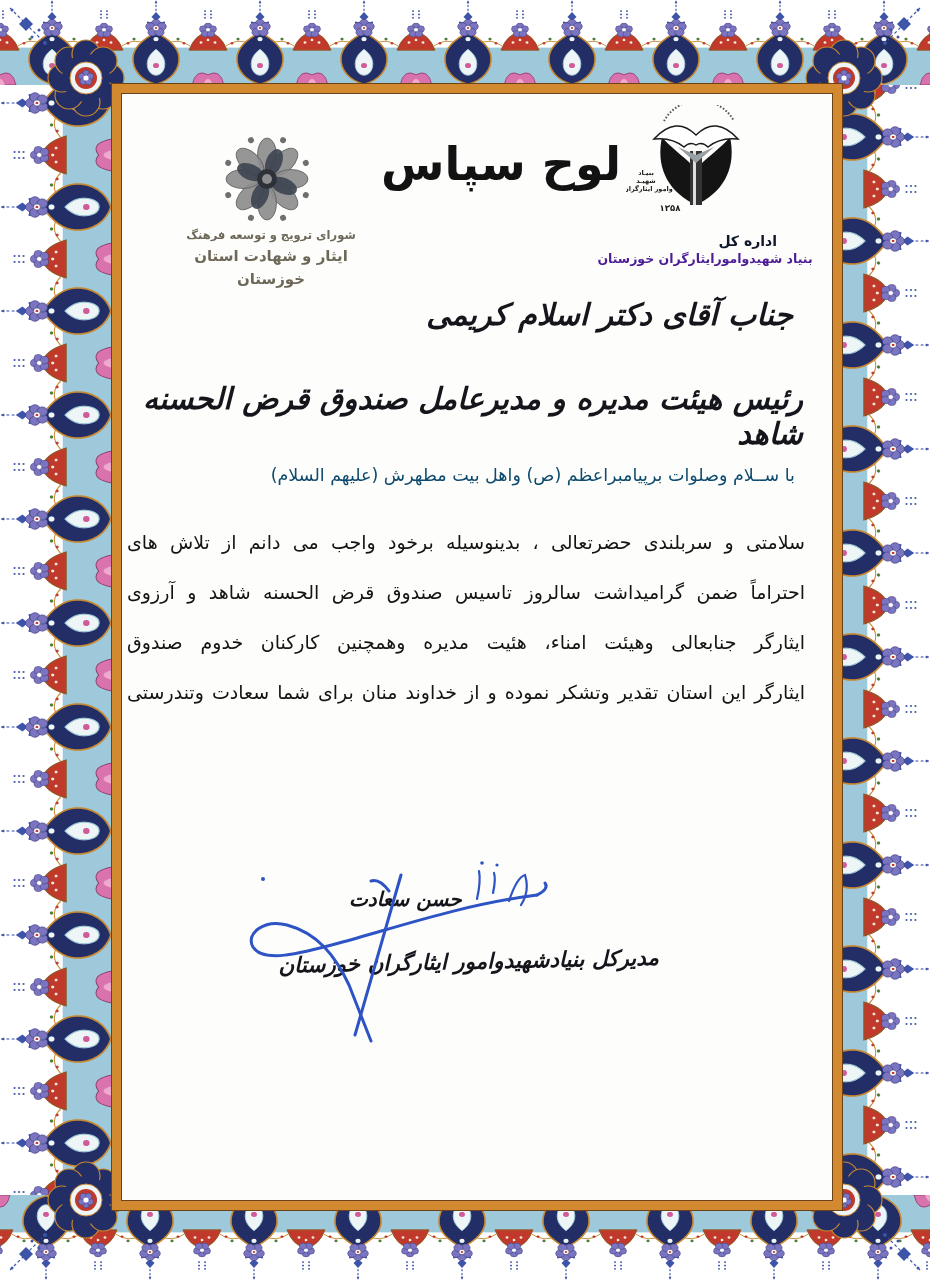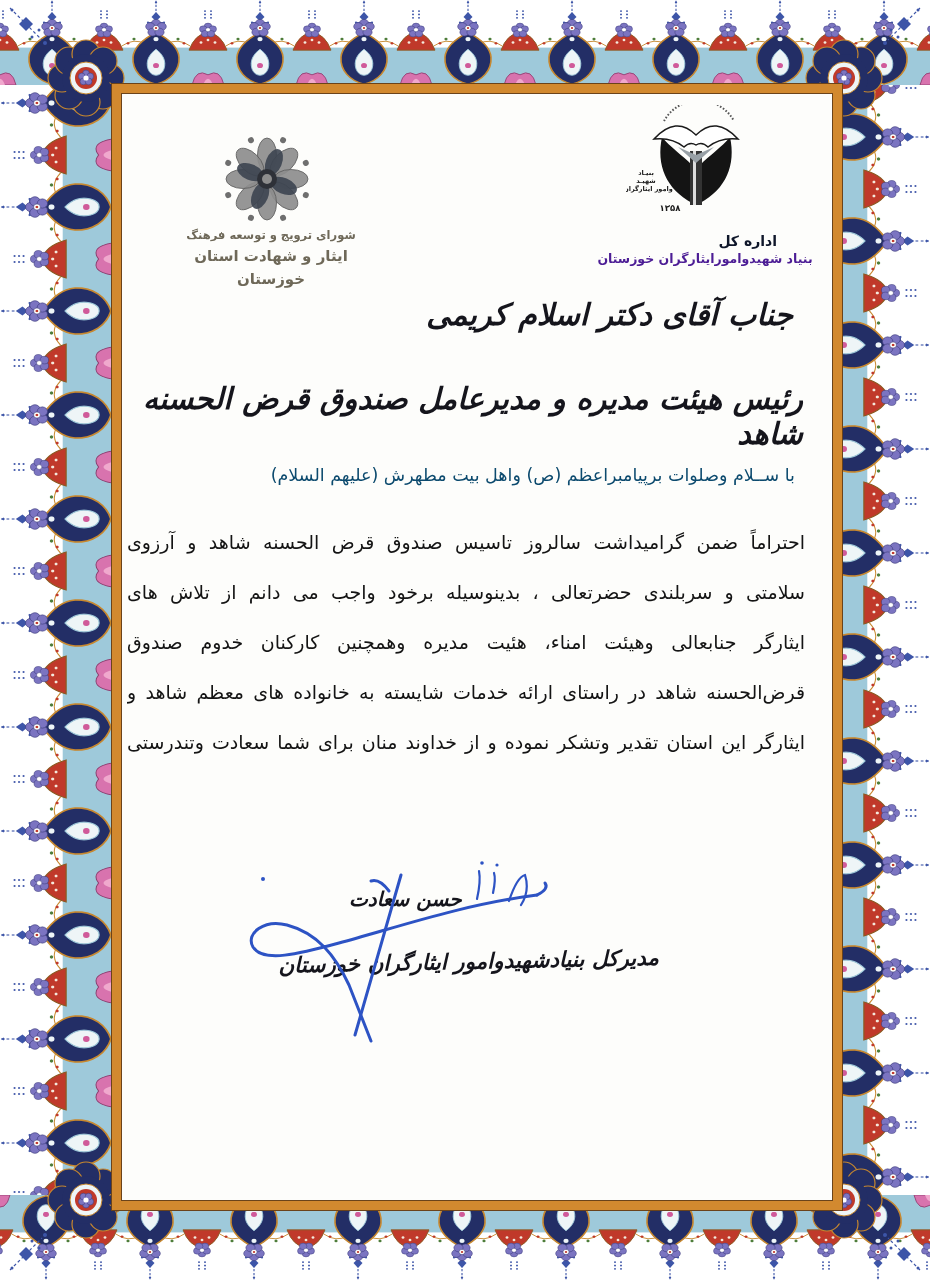--- a/index.html
+++ b/index.html
@@ -352,20 +352,21 @@
           <circle cy="-42" r="3" transform="rotate(292.5)"></circle>
             <circle cy="-42" r="3" transform="rotate(337.5)"></circle>
         </g>
       </g>
     </svg>
     <div class="abs council-caption center" style="left:40px;top:134px;width:220px;">
       <div>شورای ترویج و توسعه فرهنگ</div>
       <div class="l2">ایثار و شهادت استان خوزستان</div>
     </div>
 
+    <div class="abs title center" style="left:230px;top:44px;width:300px;">لوح سپاس</div>
 
     <svg class="abs" style="left:505px;top:12px;" width="140" height="118" viewBox="0 0 140 118">
       <path d="M38 16 A40 40 0 0 1 108 16" stroke="#555555" stroke-width="2" stroke-dasharray="1.6 1.8" fill="none"></path>
       <path d="M36 32 C30 60 40 84 66 98 L66 60 C56 50 44 42 36 32 Z" fill="#141414"></path>
       <path d="M104 32 C110 60 100 84 74 98 L74 60 C84 50 96 42 104 32 Z" fill="#141414"></path>
       <rect x="64" y="46" width="12" height="54" fill="#333333"></rect>
       <rect x="67" y="46" width="3" height="54" fill="#dddddd"></rect>
       <path d="M28 34 Q50 10 70 30 Q90 10 112 34 Q94 32 82 42 Q76 36 70 40 Q64 36 58 42 Q46 32 28 34 Z" fill="#ffffff" stroke="#1a1a1a" stroke-width="1.5"></path>
       <path d="M52 42 L70 58 L88 42 L70 50 Z" fill="#98a0a6"></path>
       <g font-size="6.5" font-weight="bold" fill="#1a1a1a" text-anchor="middle" direction="rtl">
@@ -377,24 +378,23 @@
     </svg>
     <div class="abs letterhead1 center" style="left:496px;top:140px;width:160px;">اداره کل</div>
     <div class="abs letterhead2 center" style="left:464px;top:158px;width:240px;">بنیاد شهیدوامورایثارگران خوزستان</div>
 
     <div class="abs nastaliq recipient1" style="right:40px;top:204px;">جناب آقای دکتر اسلام کریمی</div>
     <div class="abs nastaliq recipient2" style="right:30px;top:288px;">رئیس هیئت مدیره و مدیرعامل صندوق قرض الحسنه شاهد</div>
 
     <div class="abs salutation" style="right:38px;top:372px;">با ســلام وصلوات برپیامبراعظم (ص) واهل بیت مطهرش (علیهم السلام)</div>
 
     <div class="abs bodytext" style="left:6px;right:28px;top:424px;">
+      <div class="jline">سلامتی و سربلندی حضرتعالی ، بدینوسیله برخود واجب می دانم از تلاش های</div>
       <div class="jline">احتراماً ضمن گرامیداشت سالروز تاسیس صندوق قرض الحسنه شاهد و آرزوی</div>
-      <div class="jline">سلامتی و سربلندی حضرتعالی ، بدینوسیله برخود واجب می دانم از تلاش های</div>
       <div class="jline">ایثارگر جنابعالی وهیئت امناء، هئیت مدیره وهمچنین کارکنان خدوم صندوق</div>
-      <div class="jline">قرض‌الحسنه شاهد در راستای ارائه خدمات شایسته به خانواده های معظم شاهد و</div>
       <div class="jline">ایثارگر این استان تقدیر وتشکر نموده و از خداوند منان برای شما سعادت وتندرستی</div>
     </div>
 
     <div class="abs nastaliq sig-name" style="left:228px;top:794px;">حسن سعادت</div>
     <div class="abs nastaliq sig-title" style="left:138px;top:856px;width:400px;">مدیرکل بنیادشهیدوامور ایثارگران خوزستان</div>
   </div>
 
   <svg class="ink" style="left:239px;top:853px;" width="340" height="230" viewBox="0 0 340 230">
     <g stroke="#2d53c4" stroke-width="3" fill="none" stroke-linecap="round" stroke-linejoin="round">
       <path d="M298 42 C306 38 309 34 306 30"></path>

